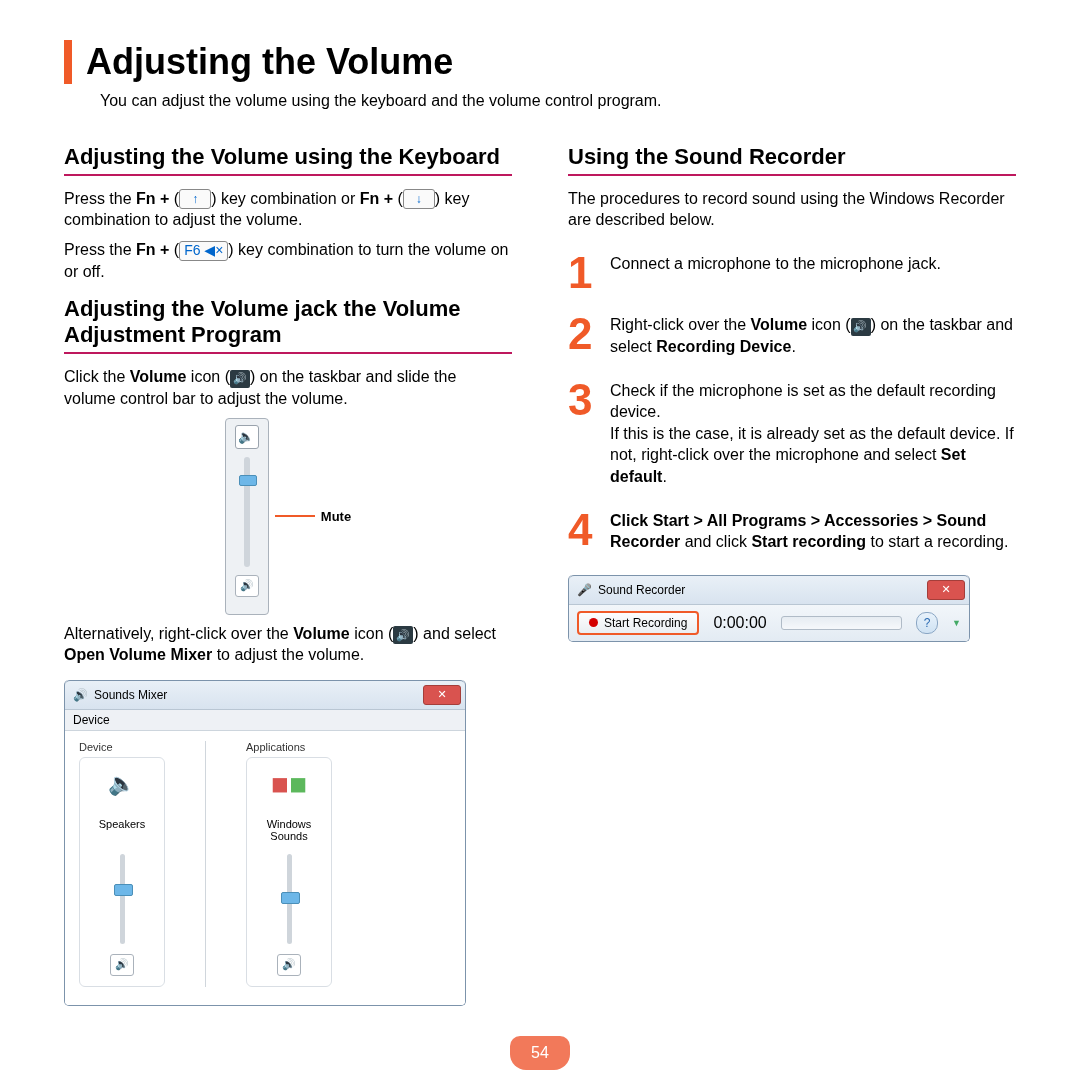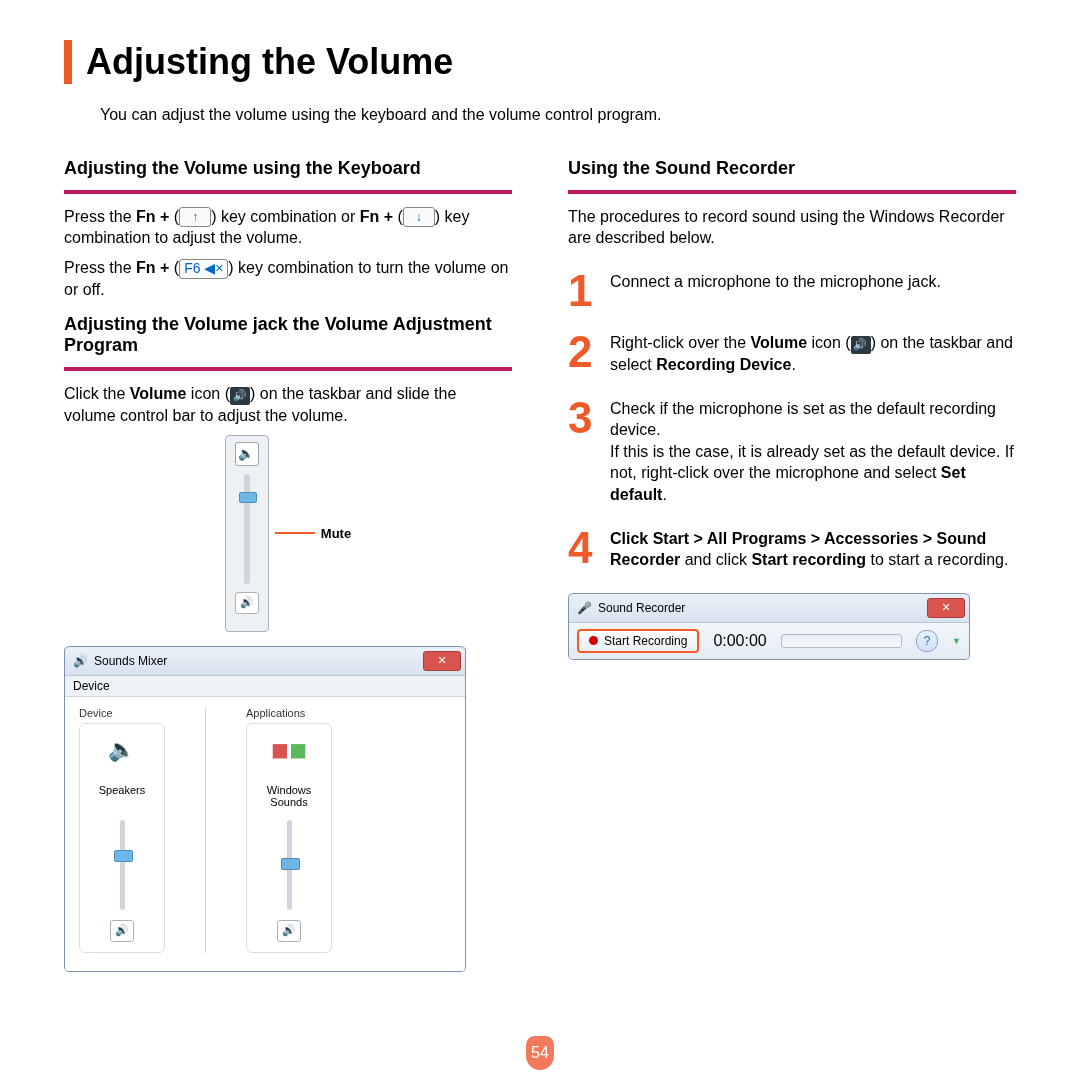--- a/index.html
+++ b/index.html
@@ -1,23 +1,23 @@
 <!DOCTYPE html>
 <html><head>
 <meta charset="utf-8">
 <style>
   html,body{margin:0;padding:0;background:#fff;font-family:Arial,Helvetica,sans-serif;color:#000;}
   .page{width:1080px;height:1080px;box-sizing:border-box;padding:40px 64px 0 64px;position:relative;}
-  .title-row{display:flex;align-items:center;gap:14px;margin-bottom:20px;}
+  .title-row{display:flex;align-items:center;gap:14px;margin-bottom:6px;}
   .title-bar{width:8px;height:44px;background:#f05a28;}
   .title{font-size:36px;font-weight:bold;}
   .intro{font-size:16px;margin:0 0 18px 36px;}
   .cols{display:flex;gap:56px;}
   .col{flex:1;min-width:0;}
-  .sect-h{font-size:18px;font-weight:bold;border-bottom:4px solid #be185d;padding-bottom:11px;margin:14px 0 12px;}
+  .sect-h{font-size:22px;font-weight:bold;border-bottom:2px solid #be185d;padding-bottom:4px;margin:14px 0 12px;}
   p{font-size:16px;line-height:1.35;margin:8px 0;}
   .key{display:inline-flex;align-items:center;justify-content:center;border:1px solid #888;border-radius:3px;padding:1px 4px;font-size:11px;vertical-align:middle;background:#fafafa;min-width:22px;height:16px;color:#0066cc;}
   .key .arrow{font-size:12px;}
   .vol-icon{display:inline-flex;align-items:center;justify-content:center;width:20px;height:18px;background:#2b3a42;color:#fff;font-size:11px;border-radius:2px;}
 
   
   .vslider-wrap{display:flex;justify-content:center;align-items:center;gap:6px;margin:8px 0;}
   .vslider{width:42px;border:1px solid #aab2bb;border-radius:4px;background:#eef1f4;padding:6px 0 4px;display:flex;flex-direction:column;align-items:center;}
   .vslider .spk{width:22px;height:22px;border:1px solid #9aa3ad;border-radius:3px;display:flex;align-items:center;justify-content:center;font-size:13px;color:#3b6ea5;background:#fff;}
   .track{width:6px;height:110px;background:#cfd5db;margin:8px 0;position:relative;border-radius:3px;}
@@ -53,21 +53,21 @@
   .rec-win{border:1px solid #7c93ab;border-top:none;border-radius:5px;overflow:hidden;width:400px;margin-top:4px;}
   .rec-body{background:linear-gradient(#f2f6fa,#e3ebf3);padding:6px 8px;display:flex;align-items:center;gap:14px;}
   .rec-btn{background:linear-gradient(#fdfdfd,#eaeef2);border:2px solid #f05a28;border-radius:4px;padding:3px 10px;font-size:12px;display:flex;align-items:center;gap:6px;}
   .rec-dot{width:9px;height:9px;background:#d40000;border-radius:50%;}
   .rec-time{font-size:16px;}
   .rec-prog{flex:1;height:12px;border:1px solid #b0bbc7;border-radius:3px;background:linear-gradient(#e6ecf2,#f6f8fb);}
   .help-btn{width:20px;height:20px;border:1px solid #8aa6c4;border-radius:10px;display:flex;align-items:center;justify-content:center;color:#2b6bb3;font-size:12px;background:linear-gradient(#e8f2fb,#cfe2f3);}
   .dd{font-size:9px;color:#4a6;}
 
   .page-num{position:absolute;bottom:10px;left:50%;transform:translateX(-50%);
-    width:28px;height:34px;background:#f2795a;border-radius:10px 10px 16px 16px;display:flex;align-items:center;justify-content:center;color:#fff;font-size:16px;}
+    width:60px;height:34px;background:#f2795a;border-radius:10px 10px 16px 16px;display:flex;align-items:center;justify-content:center;color:#fff;font-size:16px;}
 </style>
 </head>
 <body>
 
 <div class="page">
   <div class="title-row">
     <div class="title-bar"></div>
     <div class="title">Adjusting the Volume</div>
   </div>
   <p class="intro">You can adjust the volume using the keyboard and the volume control program.</p>
@@ -102,20 +102,23 @@
             </div>
           <div class="mute-btn">🔊</div>
           <div class="vslider-foot">&nbsp;</div>
         </div>
         <div class="mute-callout">
           <div class="callout-line"></div>
           <span>Mute</span>
         </div>
       </div>
 
+      <p>
+        <span>Alternatively, right-click over the </span><b>Volume</b><span> icon (</span><span class="vol-icon">🔊</span><span>) and select </span><b>Open Volume Mixer</b><span> to adjust the volume.</span>
+      </p>
 
       <div class="win">
         <div class="win-title">
           <span class="mix-icon">🔊</span>
           <span class="tt">Sounds Mixer</span>
           <span class="close-x">✕</span>
         </div>
         <div class="menubar">Device</div>
         <div class="mix-body">
           <div style="display:flex;gap:40px;">

